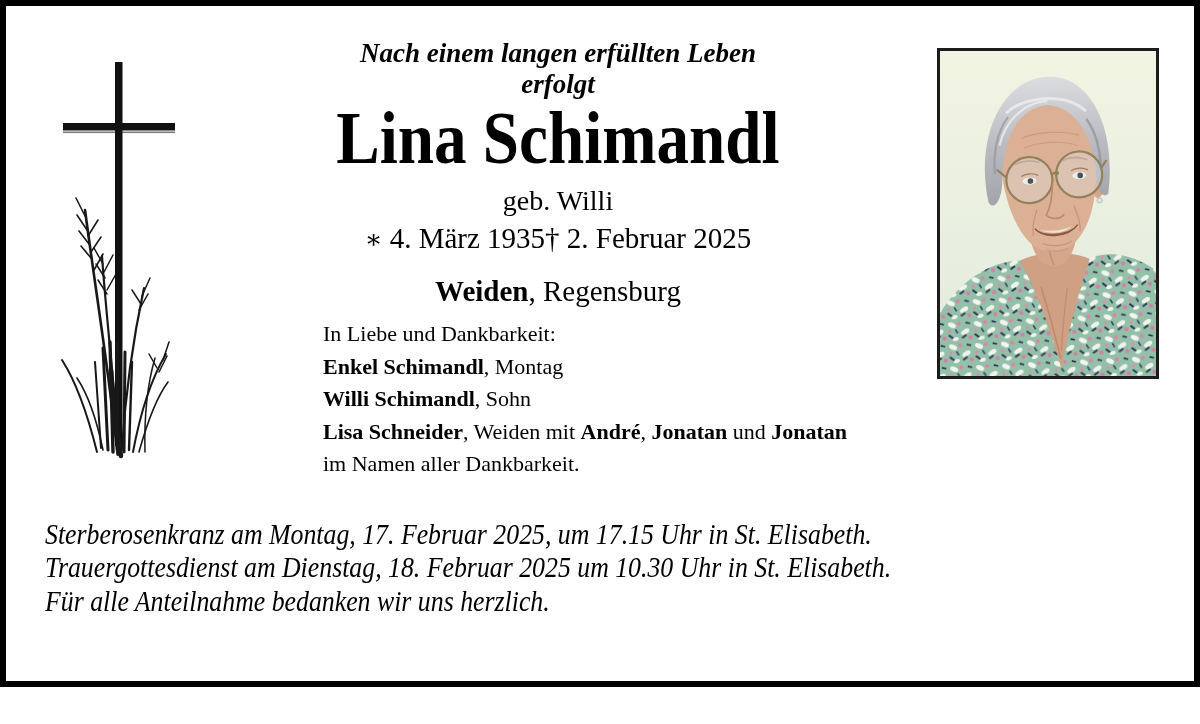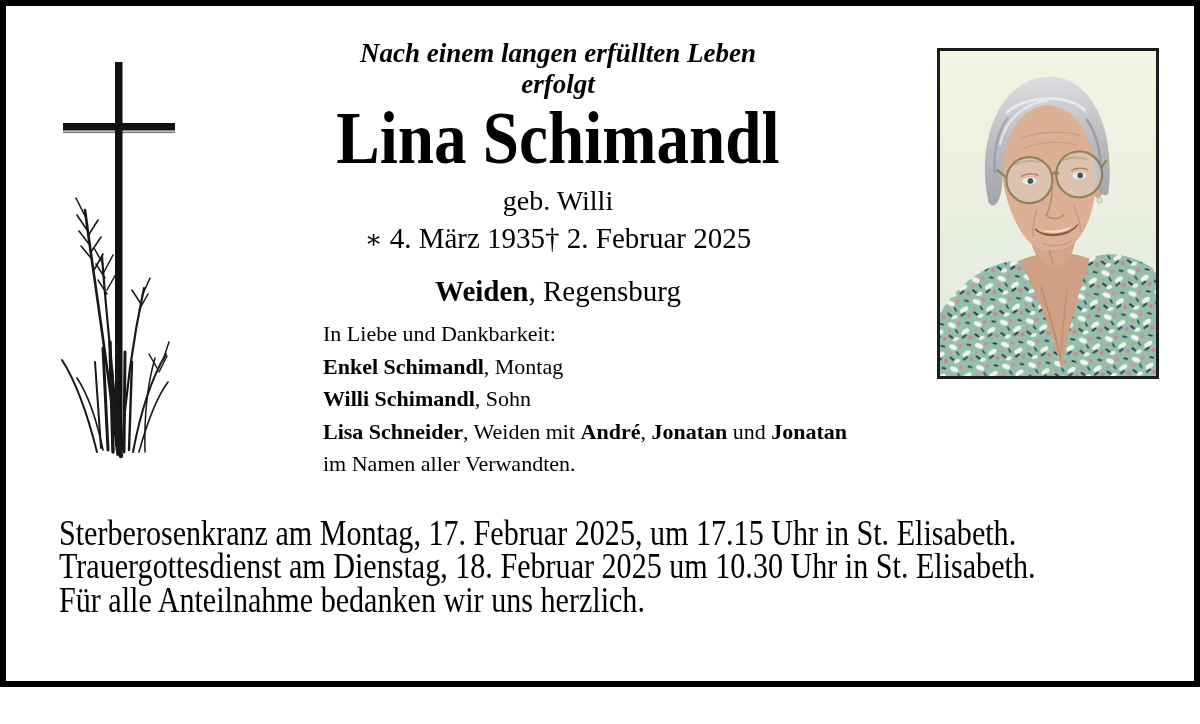--- a/index.html
+++ b/index.html
@@ -11,21 +11,21 @@
   .intro-line{font-style:italic;font-weight:bold;font-size:27px;line-height:31px;}
   .deceased-name{font-weight:bold;font-size:74px;line-height:72px;margin-top:2px;white-space:nowrap;}
   .deceased-name span{display:inline-block;transform:scaleX(0.88);transform-origin:50% 50%;}
   .maiden-name{font-size:28px;line-height:30px;margin-top:12px;}
   .dates-line{font-size:29px;line-height:31px;margin-top:7px;white-space:nowrap;}
   .dates-line .death-part{}
   .birth-symbol{font-size:26px;}
   .place-line{font-size:29px;line-height:31px;margin-top:21px;}
   .b{font-weight:bold;}
   .family-block{position:absolute;left:317px;top:312px;font-size:22px;line-height:32.6px;white-space:nowrap;}
-  .announcements{position:absolute;left:53px;top:511px;font-size:35px;line-height:33.4px;white-space:nowrap;}
+  .announcements{position:absolute;left:39px;top:511px;font-size:30px;line-height:33.4px;white-space:nowrap;font-style:italic;}
   .cond{display:inline-block;transform:scaleX(0.86);transform-origin:0 50%;}
   .ann-line.gap{margin-top:0.5px;}
   .photo{position:absolute;left:931px;top:42px;width:216px;height:325px;border:3px solid #1c1c1c;background:#edf0e1;}
   .photo svg{display:block;}
 </style>
 </head>
 <body>
 
 <div class="sheet">
   <div class="frame">
@@ -84,21 +84,21 @@
         <span class="birth-part"><span class="birth-symbol">∗</span> <span>4. März 1935</span></span><span class="death-part"><span>†</span> <span>2. Februar 2025</span></span>
       </div>
       <div class="place-line"><span class="b">Weiden</span><span>, Regensburg</span></div>
     </div>
 
     <div class="family-block">
       <div>In Liebe und Dankbarkeit:</div>
       <div><span class="b">Enkel Schimandl</span><span>, Montag</span></div>
       <div><span class="b">Willi Schimandl</span><span>, Sohn</span></div>
       <div><span class="b">Lisa Schneider</span><span>, Weiden mit </span><span class="b">André</span><span>, </span><span class="b">Jonatan</span><span> und </span><span class="b">Jonatan</span></div>
-      <div><span>im Namen aller Verwandten.</span></div>
+      <div><span>im Namen aller Dankbarkeit.</span></div>
     </div>
 
     <div class="announcements">
       <div class="ann-line"><span class="cond">Sterberosenkranz am Montag, 17. Februar 2025, um 17.15 Uhr in St. Elisabeth.</span></div>
       <div class="ann-line"><span class="cond">Trauergottesdienst am Dienstag, 18. Februar 2025 um 10.30 Uhr in St. Elisabeth.</span></div>
       <div class="ann-line"><span class="cond">Für alle Anteilnahme bedanken wir uns herzlich.</span></div>
     </div>
 
     <div class="photo">
       <svg width="216" height="325" viewBox="0 0 216 325" xmlns="http://www.w3.org/2000/svg">

